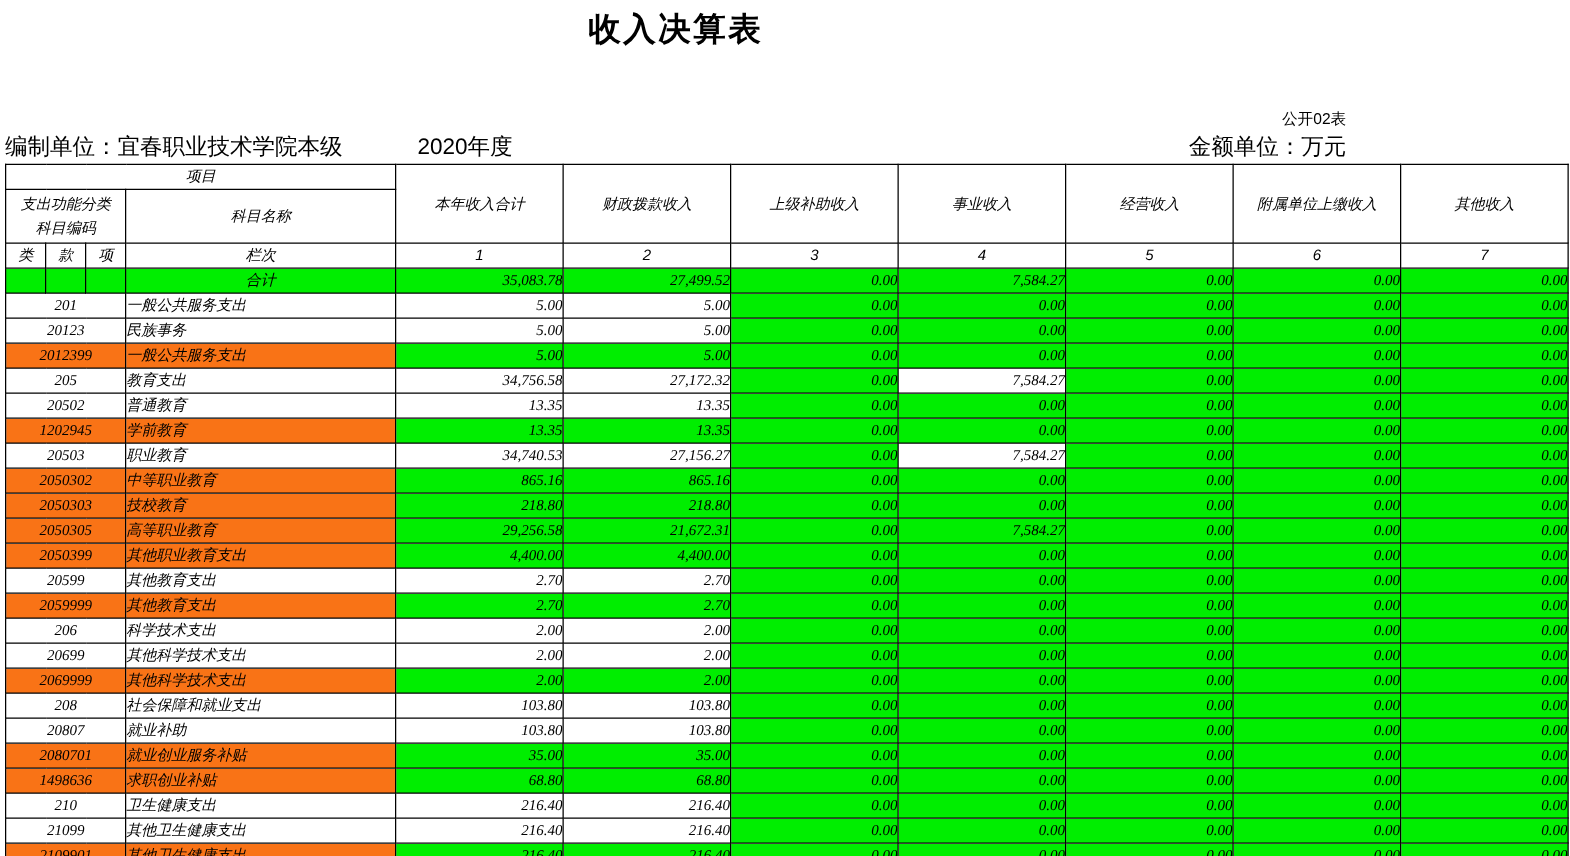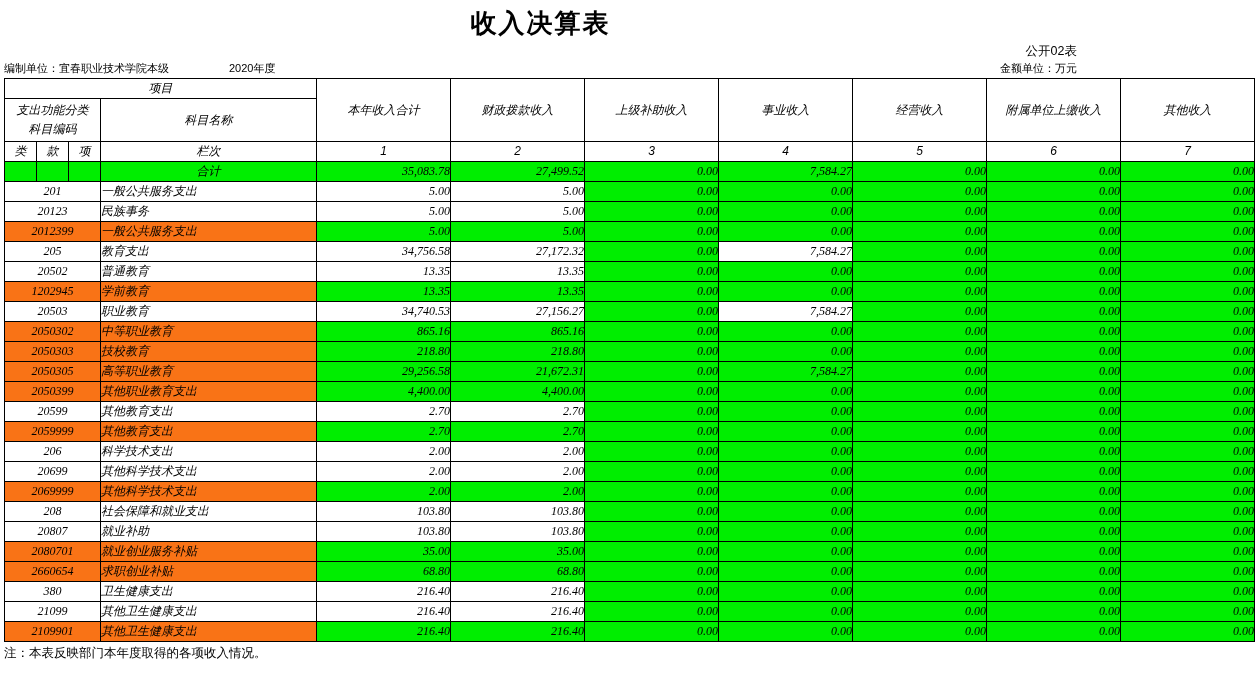--- a/index.html
+++ b/index.html
@@ -28,25 +28,26 @@
     font-weight: bold;
     letter-spacing: 2px;
     padding-top: 6px;
     padding-bottom: 2px;
   }
   .sheet-no {
     text-align: right;
     font-size: 12.5px;
     padding-right: 4px;
     padding-bottom: 1px;
+    margin-top: 44px;
   }
   .meta-row {
     display: flex;
     align-items: flex-end;
-    font-size: 11px;
+    font-size: 18px;
     padding: 0 4px 2px 4px;
   }
   .meta-left { flex: 0 0 auto; white-space: nowrap; }
   .meta-center { flex: 1 1 auto; text-align: left; padding-left: 60px; }
   .meta-right { flex: 0 0 auto; white-space: nowrap; }
 
   table.fin {
     border-collapse: collapse;
     width: 1248px;
     margin: 0 4px;
@@ -382,32 +383,32 @@
           <td class="name-cell cyan ind1">就业创业服务补贴</td>
           <td class="num green">35.00</td>
           <td class="num green">35.00</td>
           <td class="num green">0.00</td>
           <td class="num green">0.00</td>
           <td class="num green">0.00</td>
           <td class="num green">0.00</td>
           <td class="num green">0.00</td>
         </tr>
         <tr>
-          <td class="code-cell cyan" colspan="3">2660654</td>
+          <td class="code-cell cyan" colspan="3">1498636</td>
           <td class="name-cell cyan ind1">求职创业补贴</td>
           <td class="num green">68.80</td>
           <td class="num green">68.80</td>
           <td class="num green">0.00</td>
           <td class="num green">0.00</td>
           <td class="num green">0.00</td>
           <td class="num green">0.00</td>
           <td class="num green">0.00</td>
         </tr>
         <tr>
-          <td class="code-cell  bold" colspan="3">380</td>
+          <td class="code-cell  bold" colspan="3">210</td>
           <td class="name-cell  bold ind0">卫生健康支出</td>
           <td class="num  bold">216.40</td>
           <td class="num  bold">216.40</td>
           <td class="num green bold">0.00</td>
           <td class="num green bold">0.00</td>
           <td class="num green bold">0.00</td>
           <td class="num green bold">0.00</td>
           <td class="num green bold">0.00</td>
         </tr>
         <tr>

